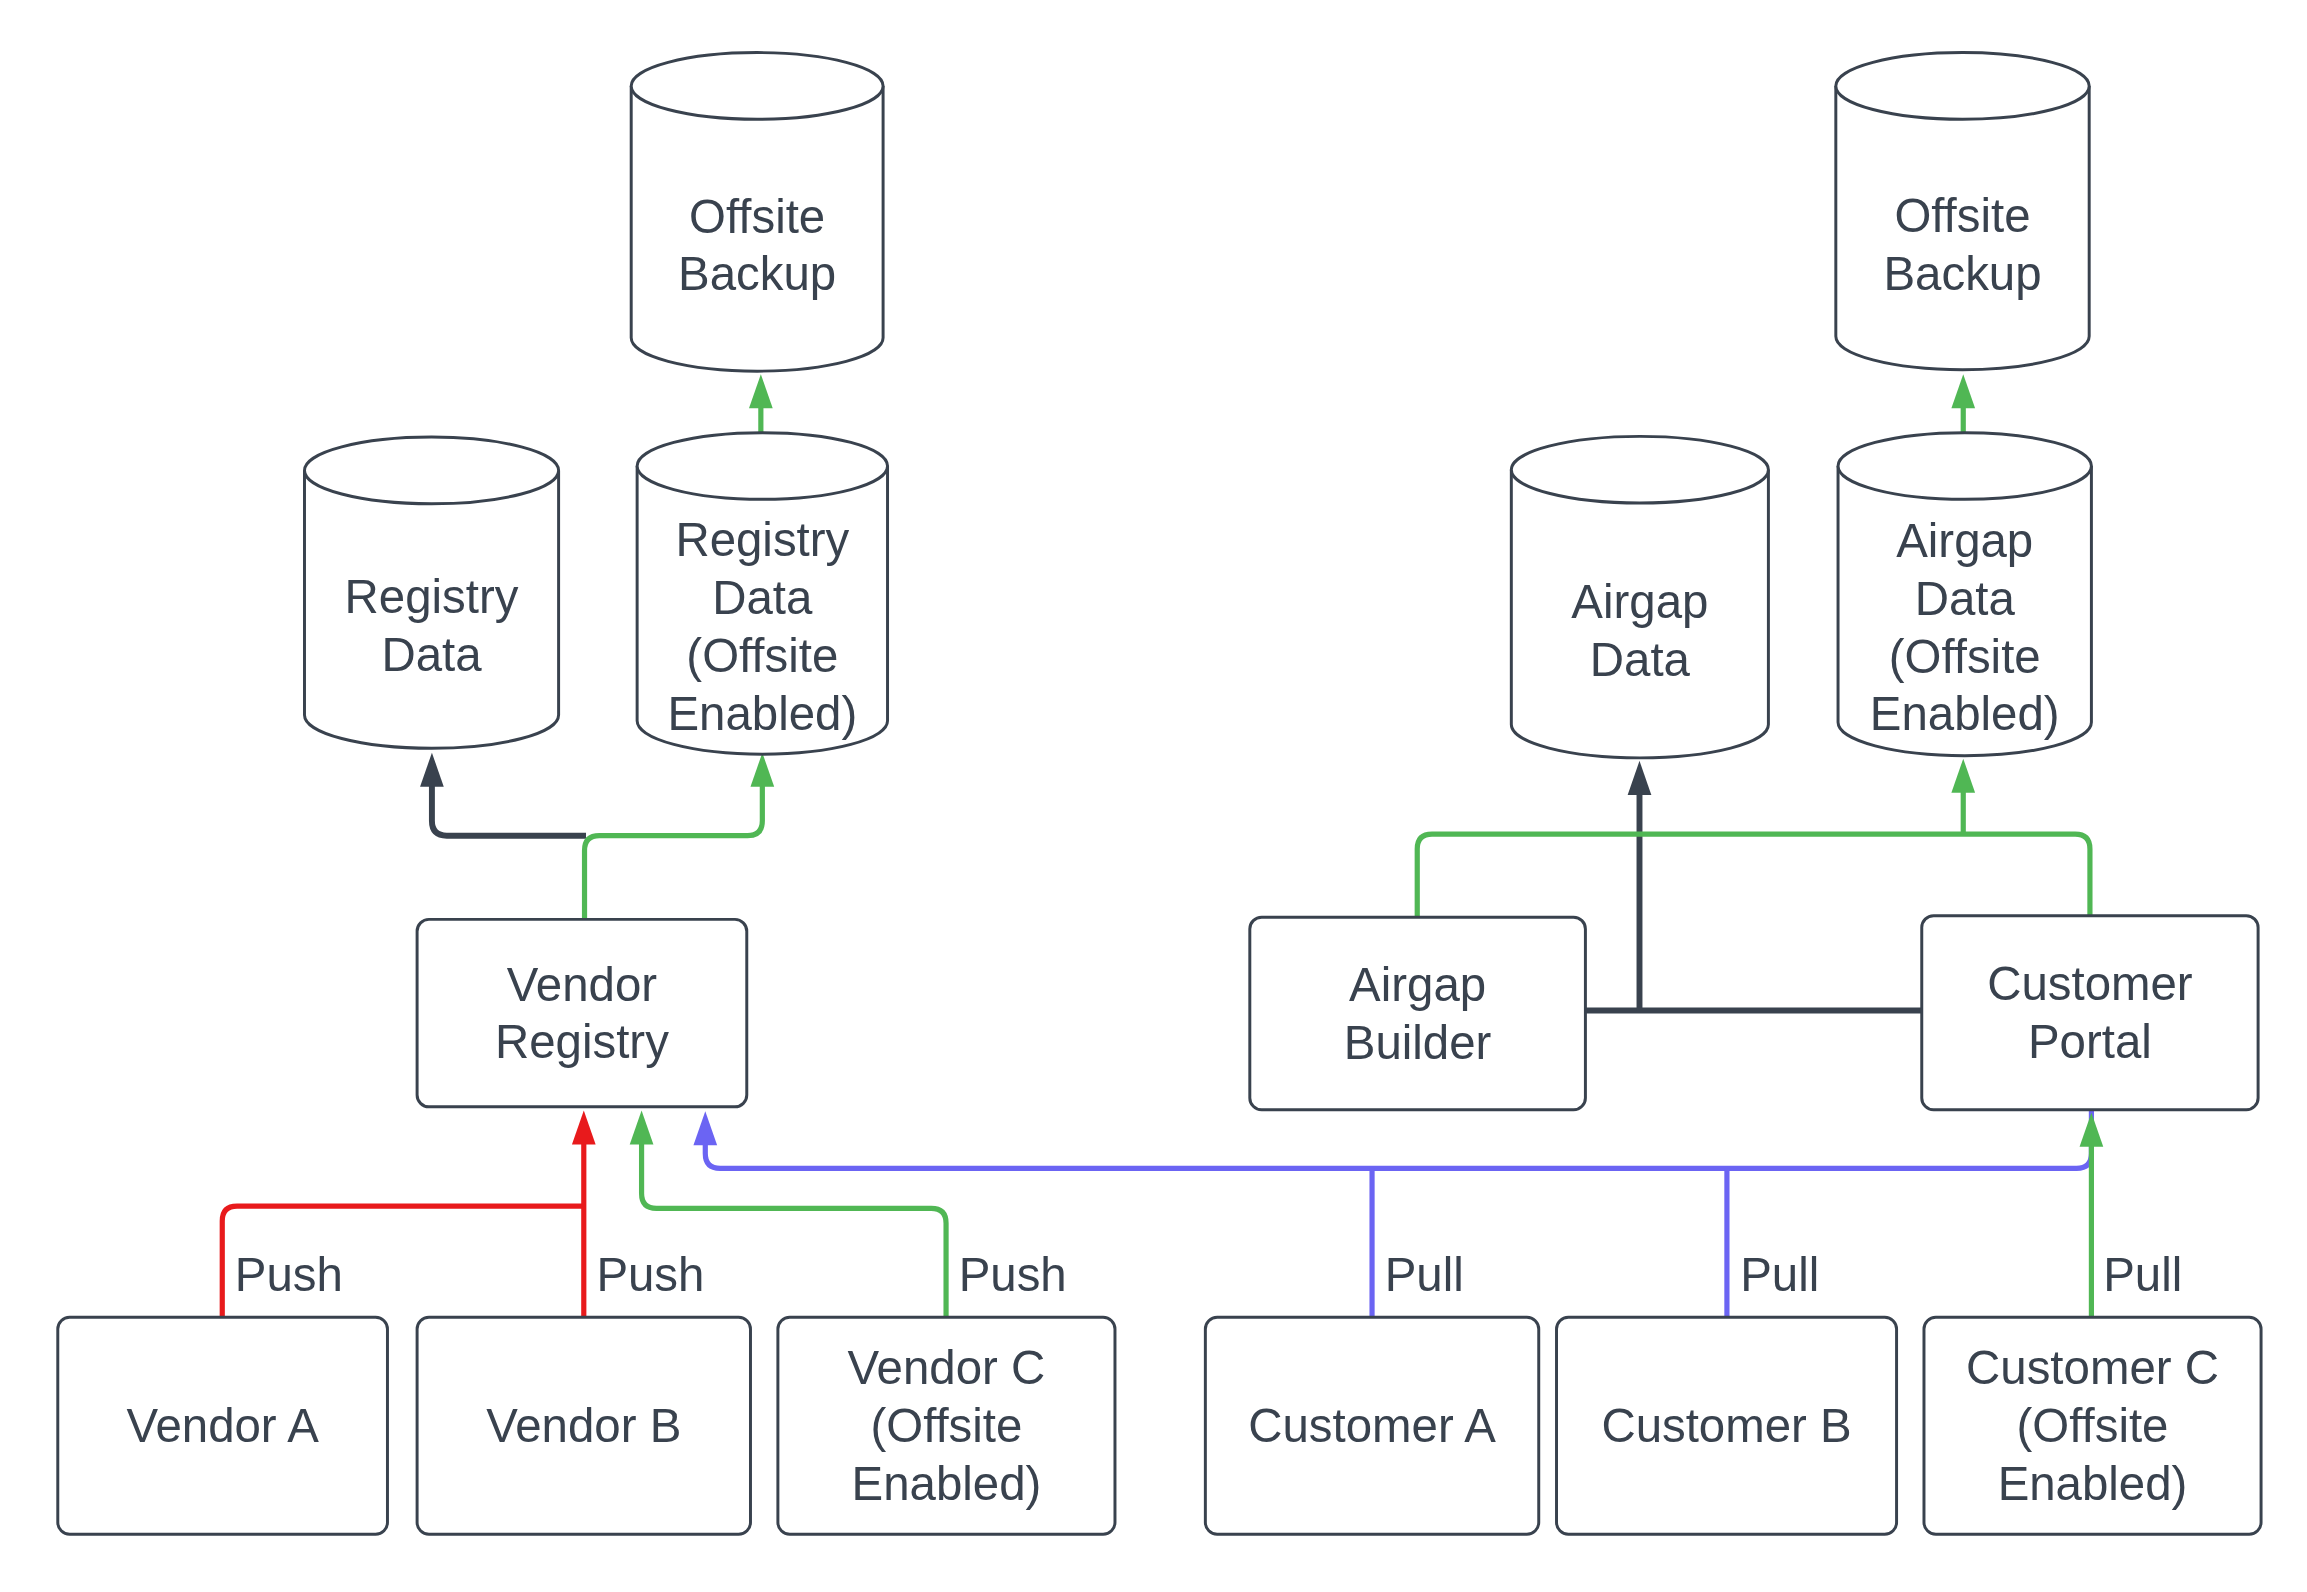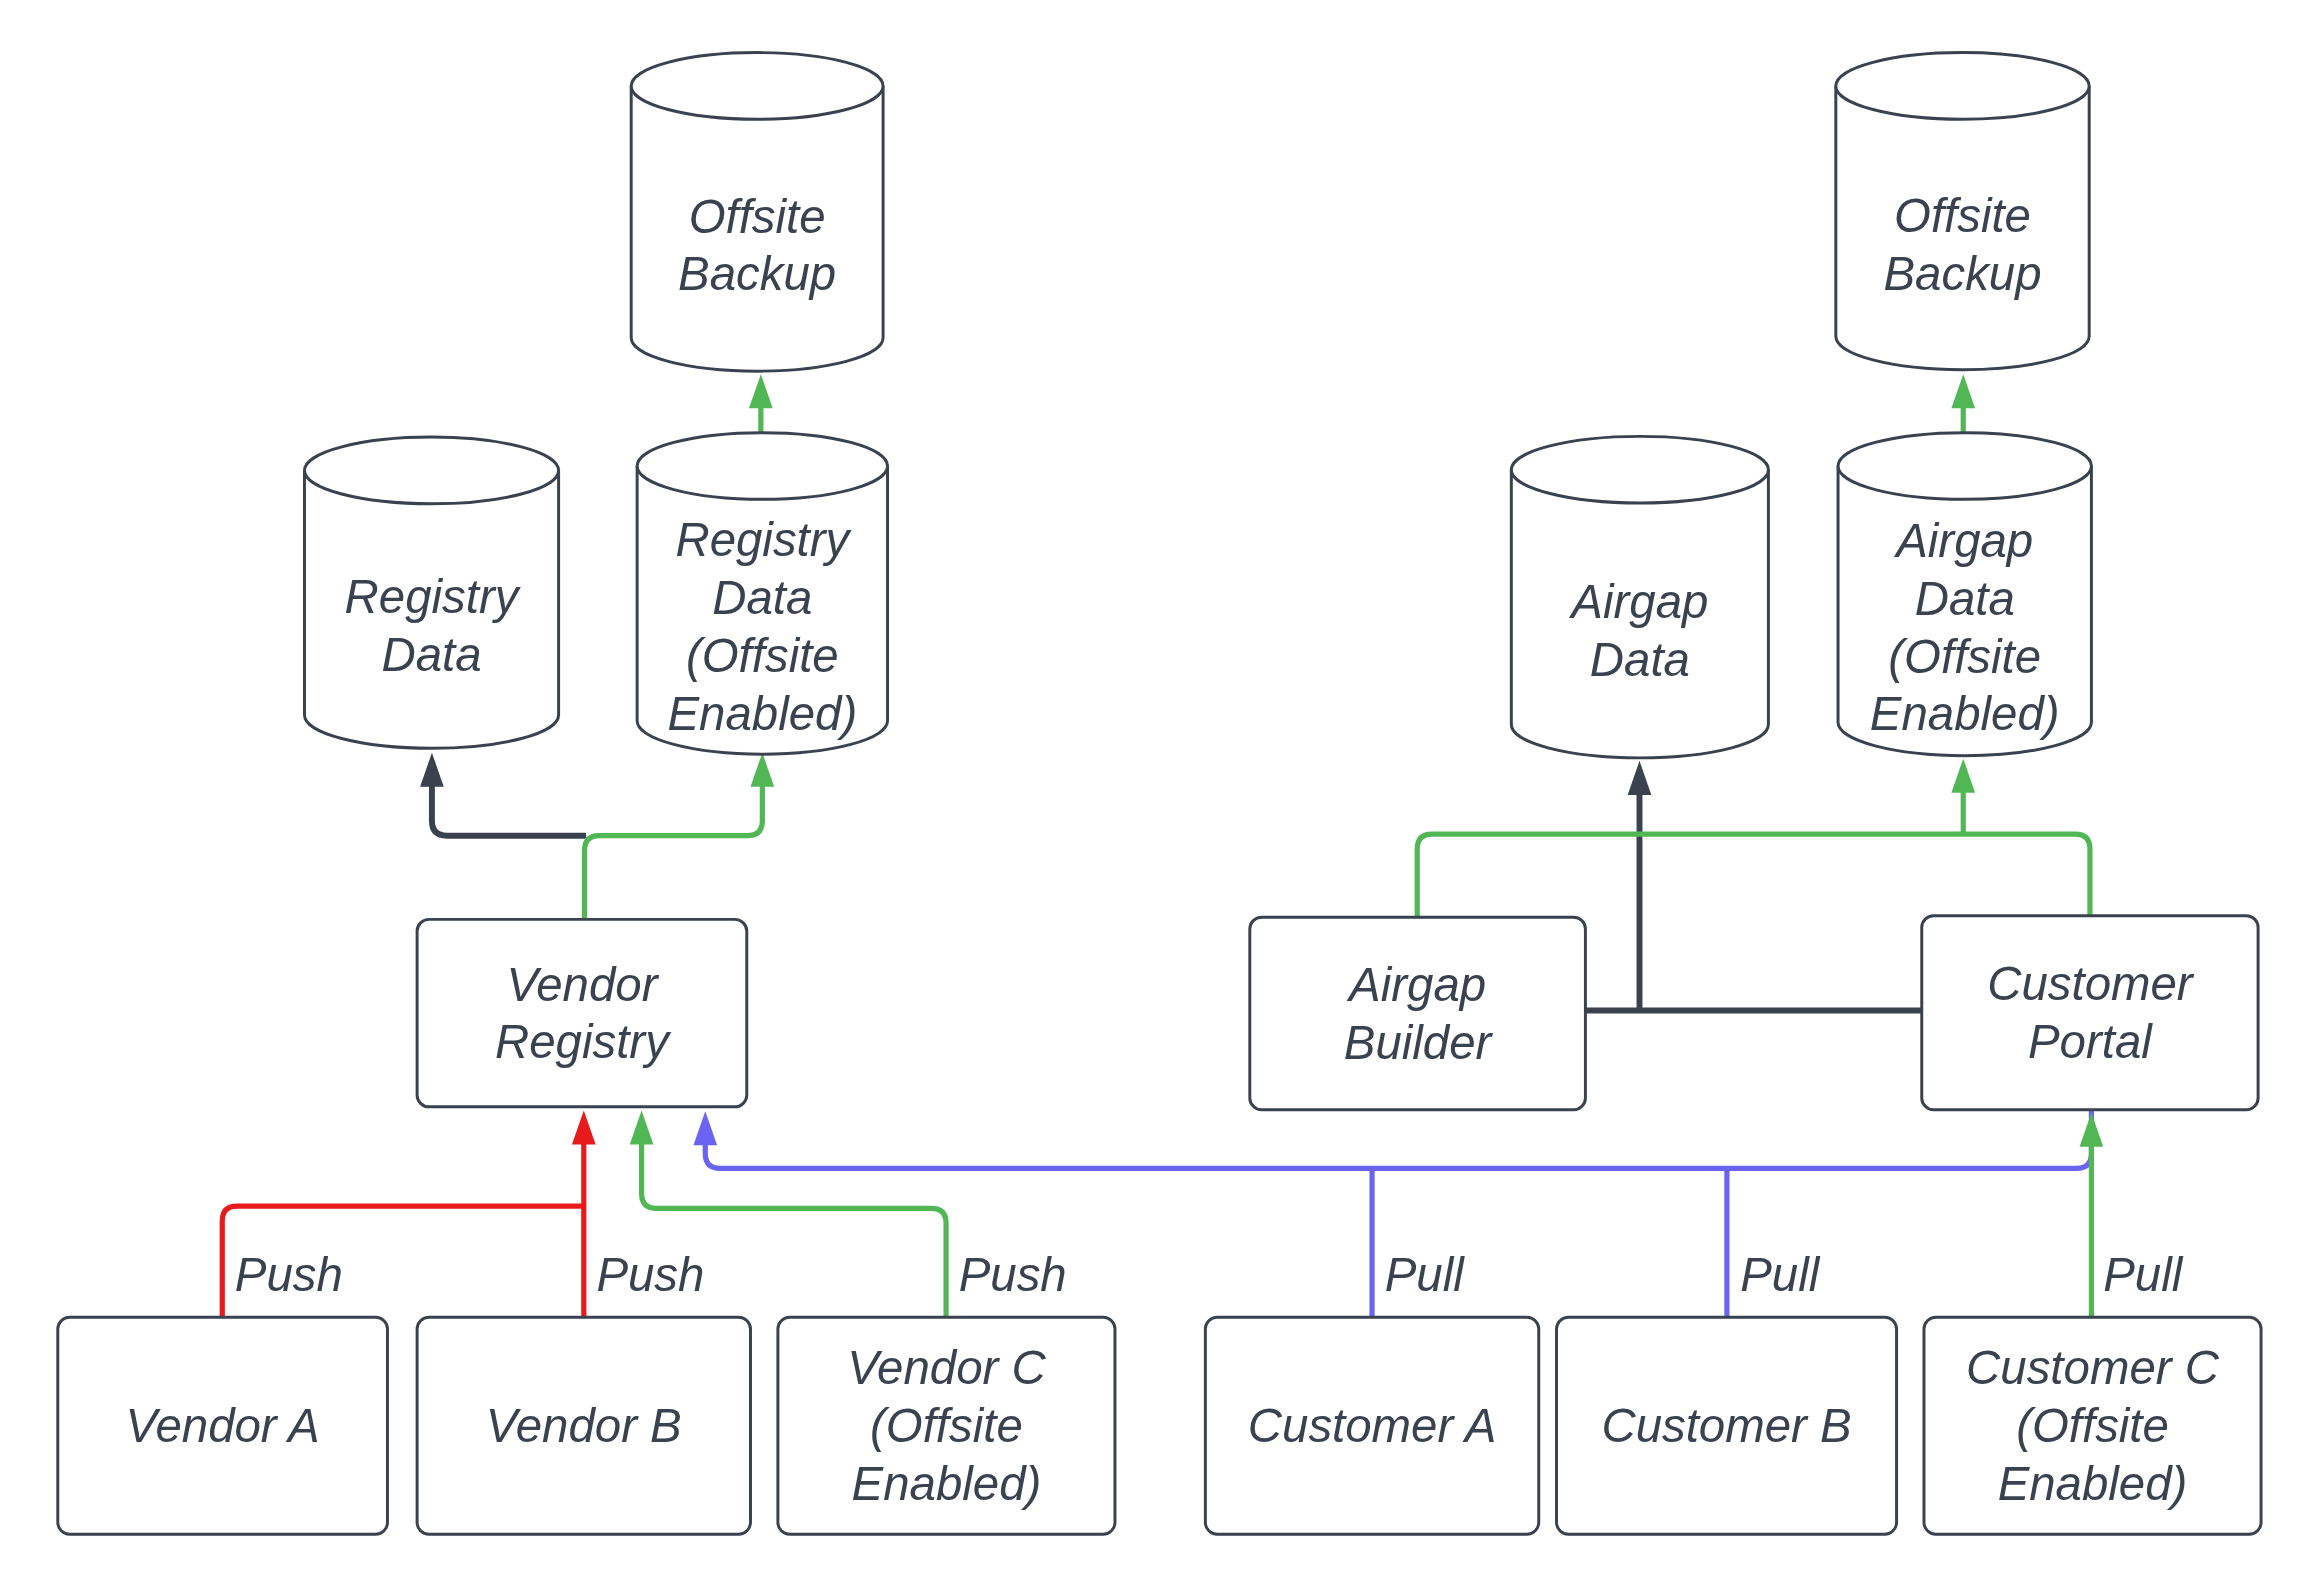--- a/index.html
+++ b/index.html
@@ -1,16 +1,16 @@
 <!DOCTYPE html>
 <html style="font-size:12px"><head>
 <meta charset="utf-8">
 <style>
   html,body{margin:0;padding:0;background:#ffffff;}
-  #diagram-wrap{width:100%;font-style:italic;}
+  #diagram-wrap{width:100%;}
   svg{display:block;width:100%;height:auto;background:#ffffff;}
   .node-shape{fill:#ffffff;stroke-width:4;}
   .node-label{font-family:"Liberation Sans",sans-serif;font-size:64px;}
   .flow-label{font-family:"Liberation Sans",sans-serif;font-size:64px;}
   .edge{fill:none;stroke-linejoin:round;}
 </style>
 </head>
 <body>
 
 <div id="diagram-wrap">

